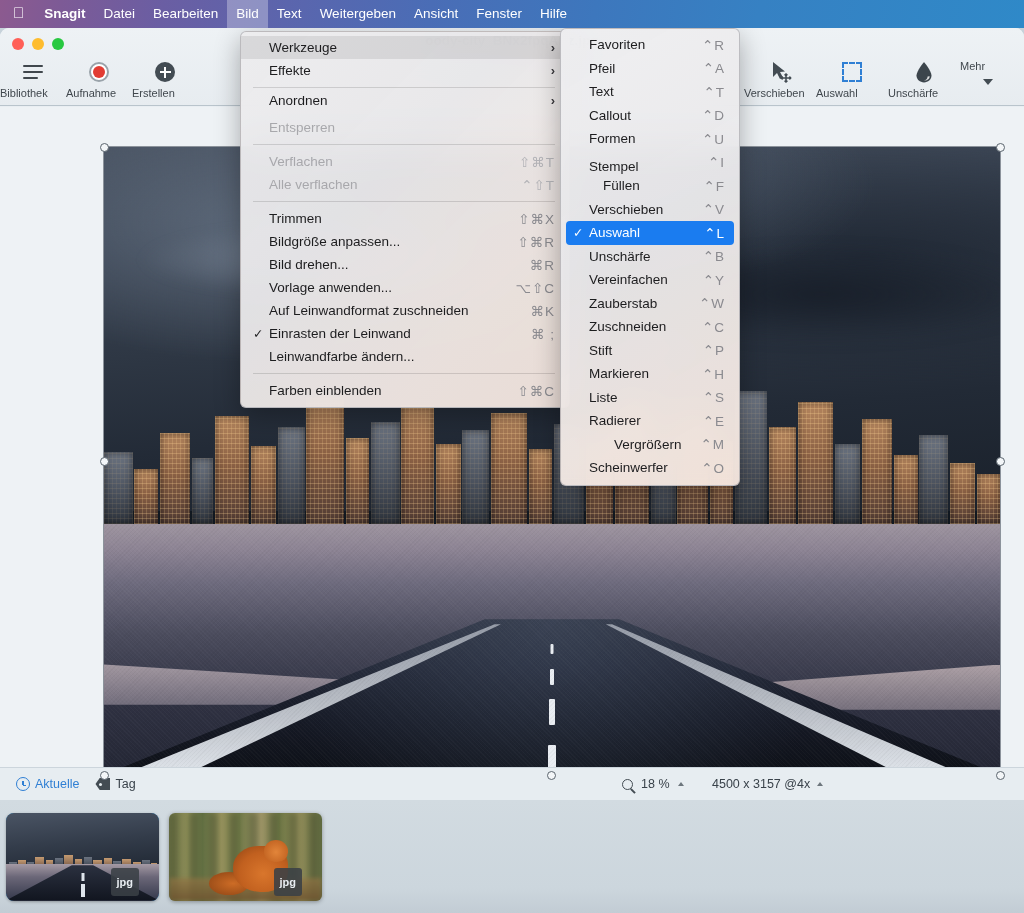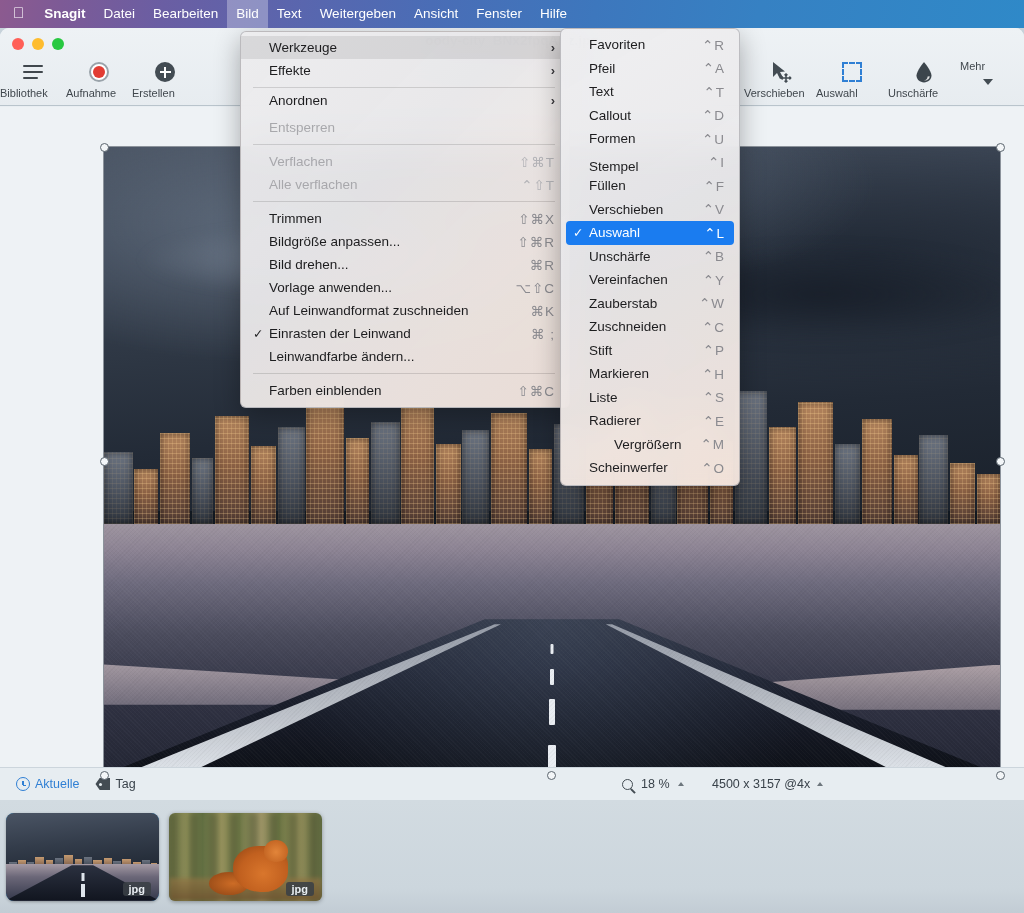--- a/index.html
+++ b/index.html
@@ -182,23 +182,23 @@
   #tray{
     position:absolute; left:0; top:800px; width:1024px; height:113px;
     background:linear-gradient(180deg,#d2dbe1 0%, #ccd6dd 78%, #c2ccd4 100%);
     display:flex; align-items:center; padding-left:6px; gap:10px;
   }
   .thumb{ position:relative; width:153px; height:88px; border-radius:6px; overflow:hidden;
      cursor:default; }
   .thumb.sel{ outline:4px solid #2d8fce; outline-offset:-4px; border-radius:8px; box-shadow:0 1px 3px rgba(0,0,0,.3);}
   .thumb.plain{ box-shadow:0 1px 4px rgba(0,0,0,.35); }
   .thumb .badge{
-    position:absolute; right:8px; bottom:5px;
+    position:absolute; right:20px; bottom:5px;
     background:rgba(58,64,70,.88); color:#e9eef2; font-size:11px; font-weight:bold;
-    padding:1px 6px; border-radius:3px;
+    padding:8px 6px; border-radius:3px;
   }
   .tcity{ position:absolute; inset:0; }
   .tcity .tsky{position:absolute;left:0;top:0;width:100%;height:58%;
     background:linear-gradient(175deg,#4a5464 0%,#333c4a 55%,#232b37 100%);}
   .tcity .tsk{position:absolute;left:0;top:46%;width:100%;height:18%;}
   .tcity .tb{position:absolute;bottom:0;background:linear-gradient(180deg,#c49a70,#6b4f40);}
   .tcity .tb.d{background:linear-gradient(180deg,#6a727f,#343b46);}
   .tcity .tgr{position:absolute;left:0;bottom:0;width:100%;height:42%;
     background:linear-gradient(180deg,#a59aa4 0%,#6b6778 35%,#33374a 100%);}
   .tcity .trd{position:absolute;left:0;bottom:0;width:100%;height:40%;
@@ -560,21 +560,21 @@
       <span style="flex: 1 1 0%;">Formen</span>
       <span style="margin-left: 18px; letter-spacing: 1px; color: rgb(138, 138, 143);">⌃U</span>
     </div>
     <div style="display: flex; align-items: center; height: 23.5px; padding: 0px 14px 0px 12px; white-space: nowrap;">
       <span style="width: 16px; flex: 0 0 16px; font-size: 12.5px;"></span>
       <span style="flex: 1 1 0%; margin-top: 8px;">Stempel</span>
       <span style="margin-left: 18px; letter-spacing: 1px; color: rgb(138, 138, 143);">⌃I</span>
     </div>
     <div style="display: flex; align-items: center; height: 23.5px; padding: 0px 14px 0px 12px; white-space: nowrap;">
       <span style="width: 16px; flex: 0 0 16px; font-size: 12.5px;"></span>
-      <span style="flex: 1 1 0%;">Füllen</span>
+      <span style="flex: 1 1 0%; margin-left: 14px;">Füllen</span>
       <span style="margin-left: 18px; letter-spacing: 1px; color: rgb(138, 138, 143);">⌃F</span>
     </div>
     <div style="display: flex; align-items: center; height: 23.5px; padding: 0px 14px 0px 12px; white-space: nowrap;">
       <span style="width: 16px; flex: 0 0 16px; font-size: 12.5px;"></span>
       <span style="flex: 1 1 0%;">Verschieben</span>
       <span style="margin-left: 18px; letter-spacing: 1px; color: rgb(138, 138, 143);">⌃V</span>
     </div>
     <div style="display: flex; align-items: center; height: 23.5px; padding: 0px 9px 0px 7px; white-space: nowrap; background: rgb(26, 124, 240); color: rgb(255, 255, 255); margin: 0px 5px; border-radius: 4px;">
       <span style="width: 16px; flex: 0 0 16px; font-size: 12.5px;">✓</span>
       <span style="flex: 1 1 0%;">Auswahl</span>

